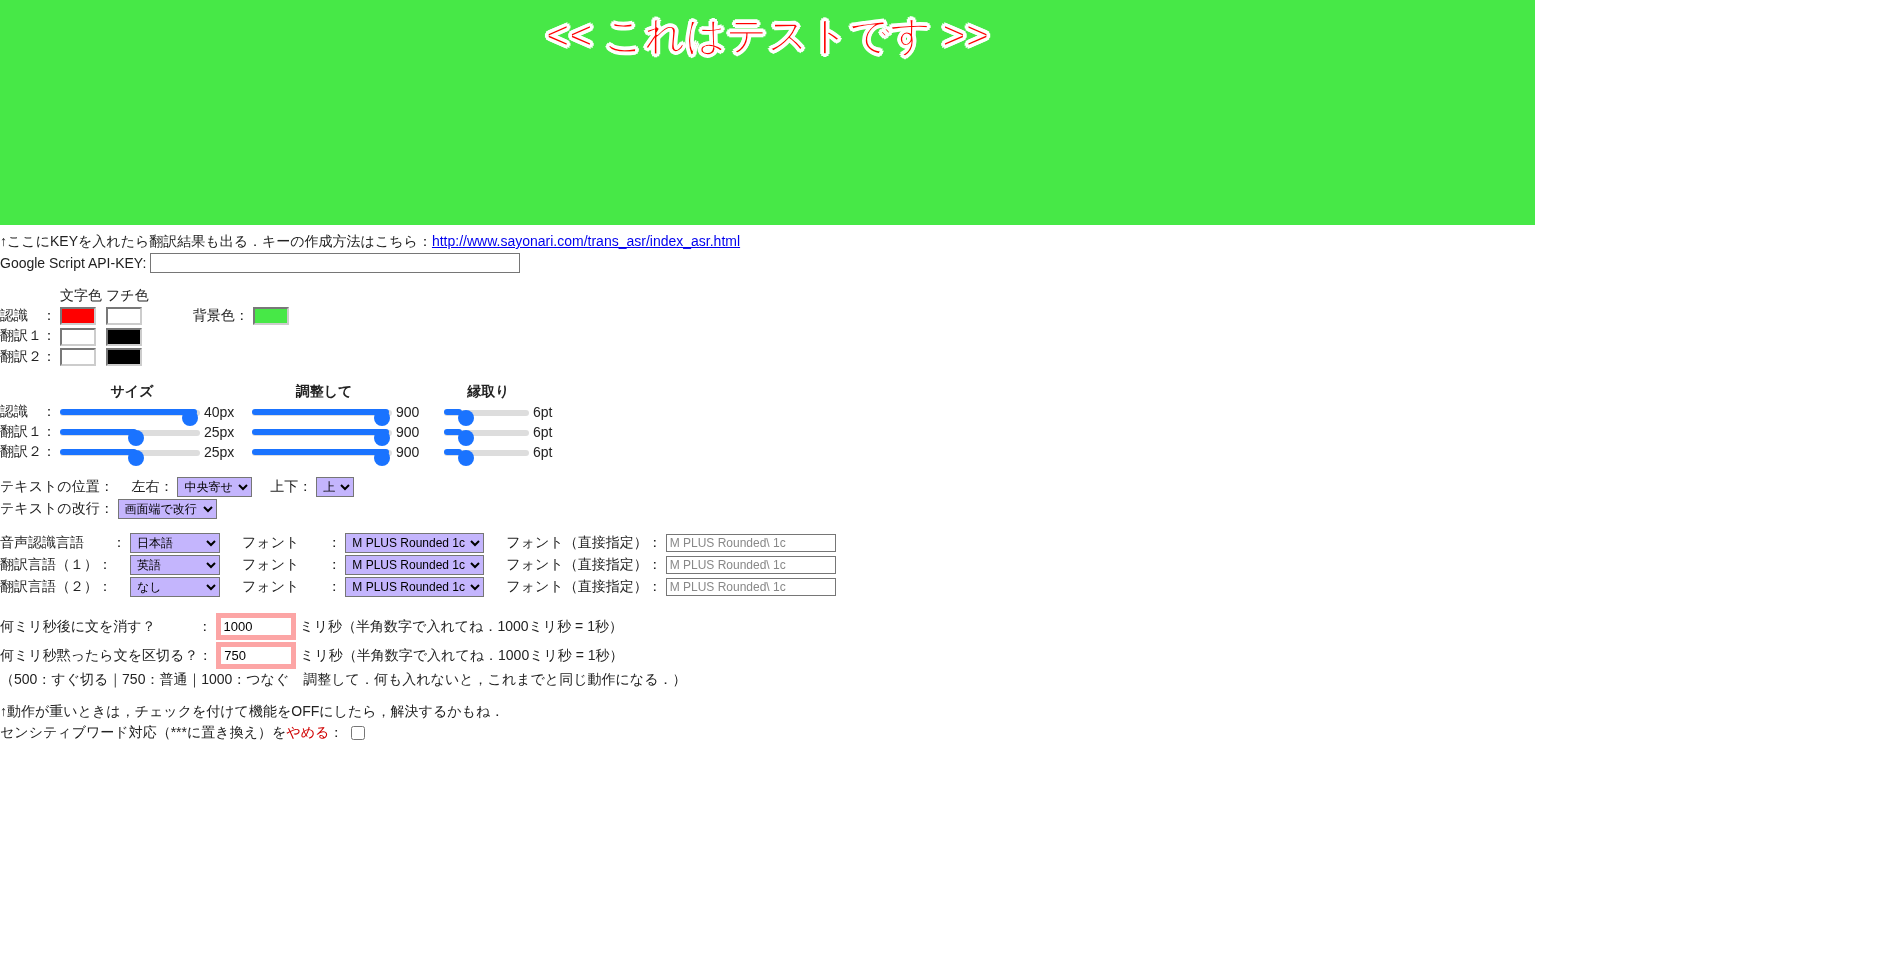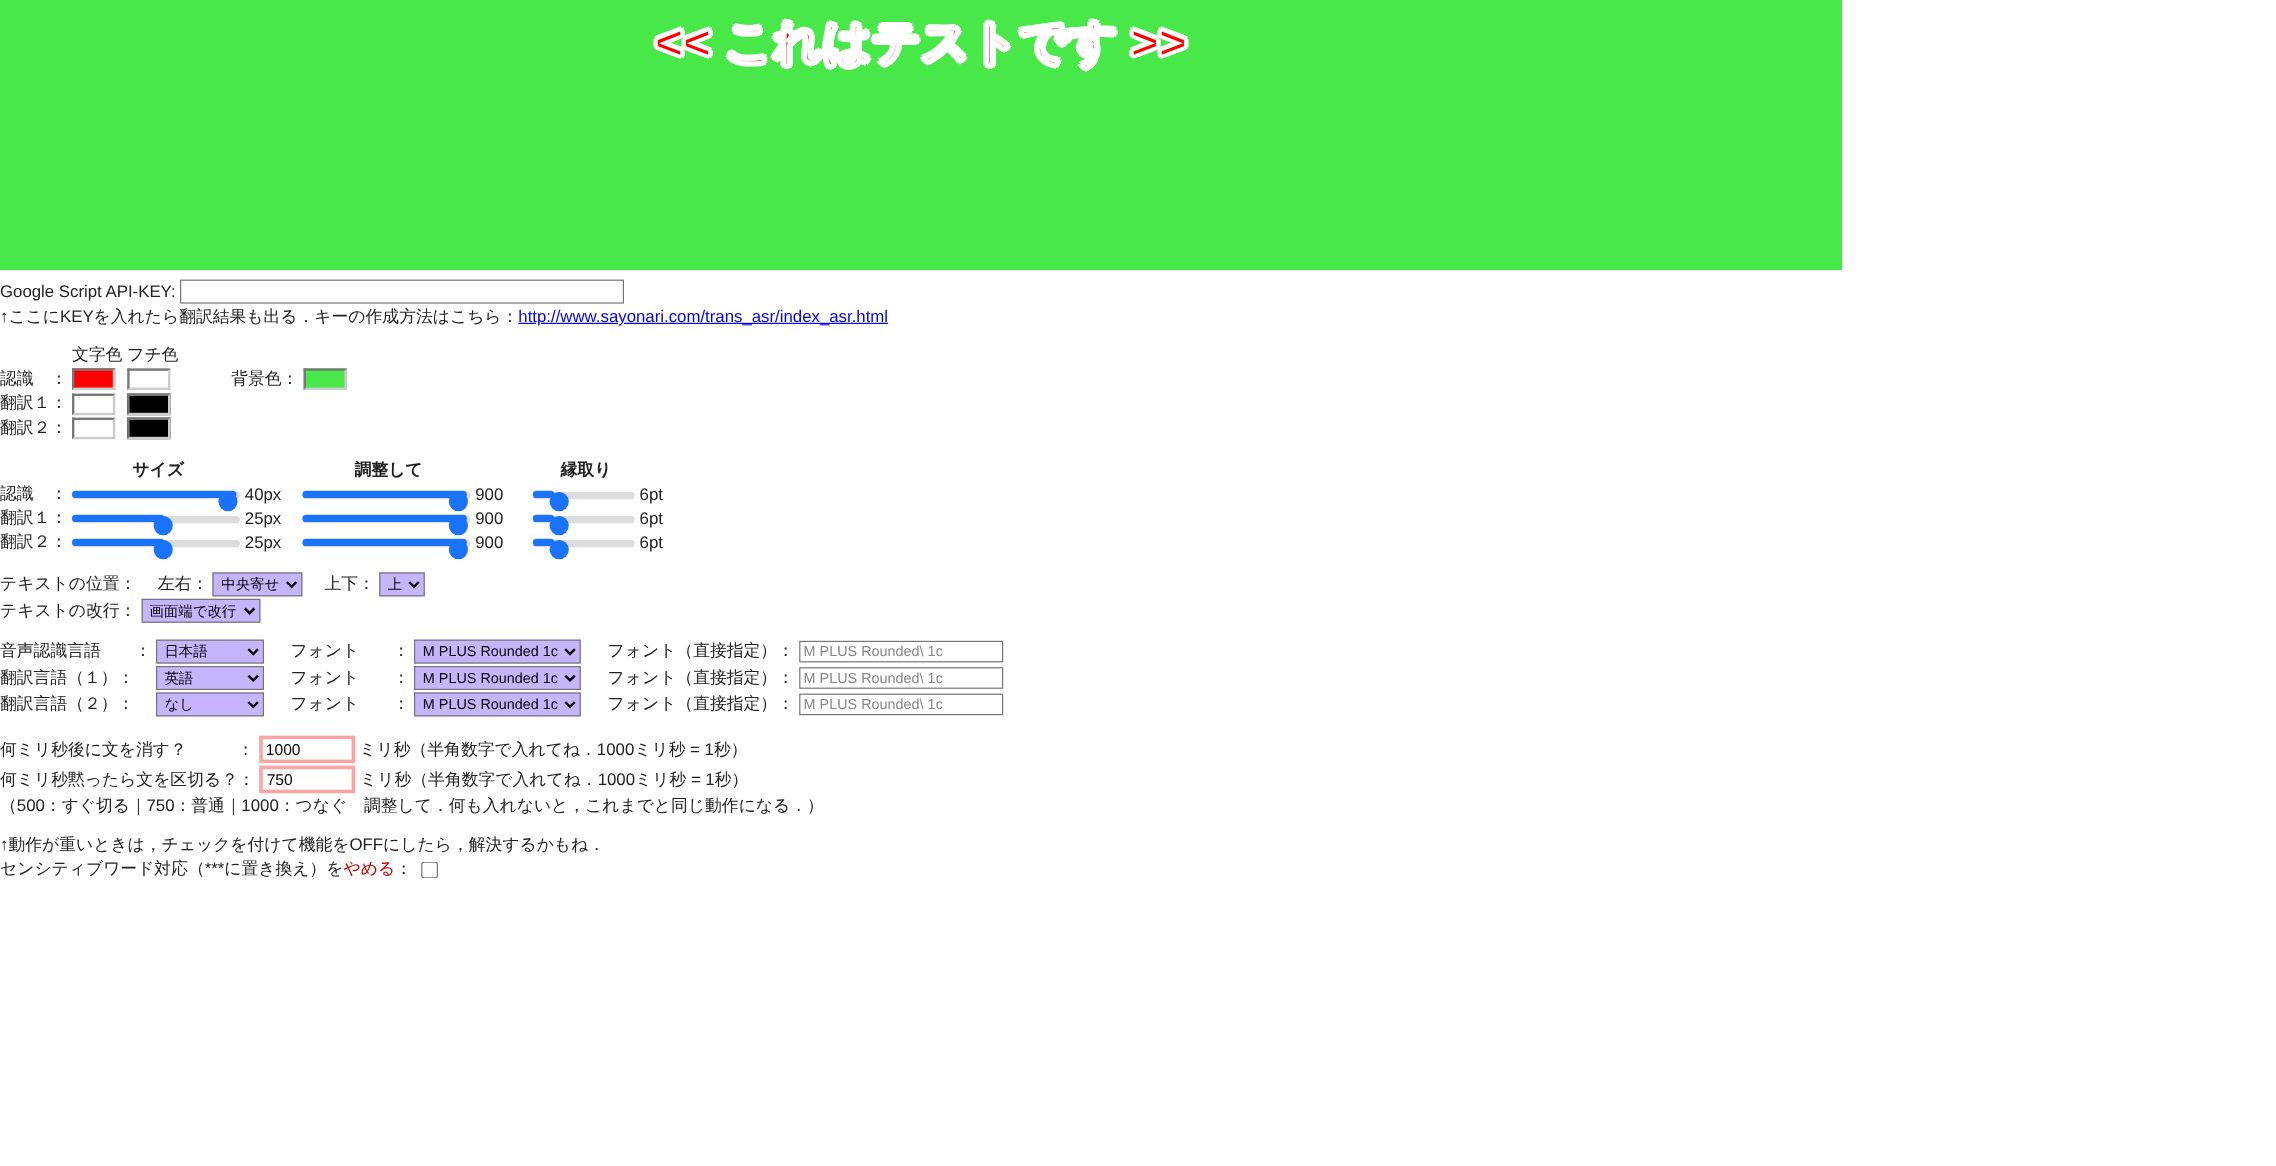--- a/index.html
+++ b/index.html
@@ -1,21 +1,21 @@
 <!DOCTYPE html>
 <html><head>
 <meta charset="utf-8">
 <style>
   * { box-sizing: border-box; }
   body { margin: 0; font-family: "Meiryo", "Hiragino Sans", sans-serif; font-size: 14px; color: #222; }
   .preview { width: 1535px; height: 225px; background: #47e847; display: flex; justify-content: center; padding-top: 8px; }
   .preview-text {
     color: #ff0000;
     font-size: 40px;
-    font-weight: 700;
+    font-weight: 400;
     -webkit-text-stroke: 1.5px #fff;
     text-shadow:
       -2px -2px 0 #fff, 2px -2px 0 #fff, -2px 2px 0 #fff, 2px 2px 0 #fff,
       -3px 0 0 #fff, 3px 0 0 #fff, 0 -3px 0 #fff, 0 3px 0 #fff;
     font-family: sans-serif;
   }
   .content { padding: 6px 0 0 0; }
   .line { margin: 2px 0; }
   input[type=text].wide { width: 370px; height: 20px; font-size: 13px; border: 1px solid #767676; padding: 1px 3px; }
   a { color: #0000ee; text-decoration: underline; }
@@ -47,41 +47,41 @@
     width: 16px; height: 16px; border-radius: 50%; background: #1a73ff; border: none;
   }
   input[type=range]::-moz-range-track { height: 6px; background: #ddd; border-radius: 3px; }
   input[type=range]::-webkit-slider-runnable-track { height: 6px; background: transparent; }
   .range-wrap { position: relative; display: inline-block; }
   .range-fill {
     position: absolute; left: 0; top: 50%; height: 6px; transform: translateY(-50%);
     background: #1a73ff; border-radius: 3px; pointer-events: none;
   }
   select { font-size: 12px; border: 1px solid #767676; background: #c4b5fd; padding: 1px 2px; }
-  input.small { width: 80px; font-size: 13px; border: 3px solid #fca5a5; padding: 1px 3px; }
+  input.small { width: 80px; font-size: 13px; border: 5px solid #fca5a5; padding: 1px 3px; }
   input.font-direct { width: 170px; color: #888; font-size: 12px; border: 1px solid #767676; padding: 1px 3px; }
   .red { color: #d00000; }
   td.lbl { padding-right: 0; }
   .valtd { min-width: 48px; }
   input[type=checkbox] { width: 14px; height: 14px; vertical-align: middle; }
 </style>
 </head>
 <body>
 
 <div class="preview">
   <div class="preview-text">&lt;&lt; これはテストです &gt;&gt;</div>
 </div>
 
 <div class="content">
   <div class="line">
+    <span>↑ここにKEYを入れたら翻訳結果も出る．キーの作成方法はこちら：</span><a href="#">http://www.sayonari.com/trans_asr/index_asr.html</a>
+  </div>
+  <div class="line">
     <span>Google Script API-KEY:</span>
     <input type="text" class="wide" value="" style="">
-  </div>
-  <div class="line">
-    <span>↑ここにKEYを入れたら翻訳結果も出る．キーの作成方法はこちら：</span><a href="#">http://www.sayonari.com/trans_asr/index_asr.html</a>
   </div>
 
   <div class="mt10">
     <table class="colors">
       <tbody>
           <tr>
         <td></td>
         <td>文字色</td>
         <td>フチ色</td>
         <td style="width:40px"></td>

